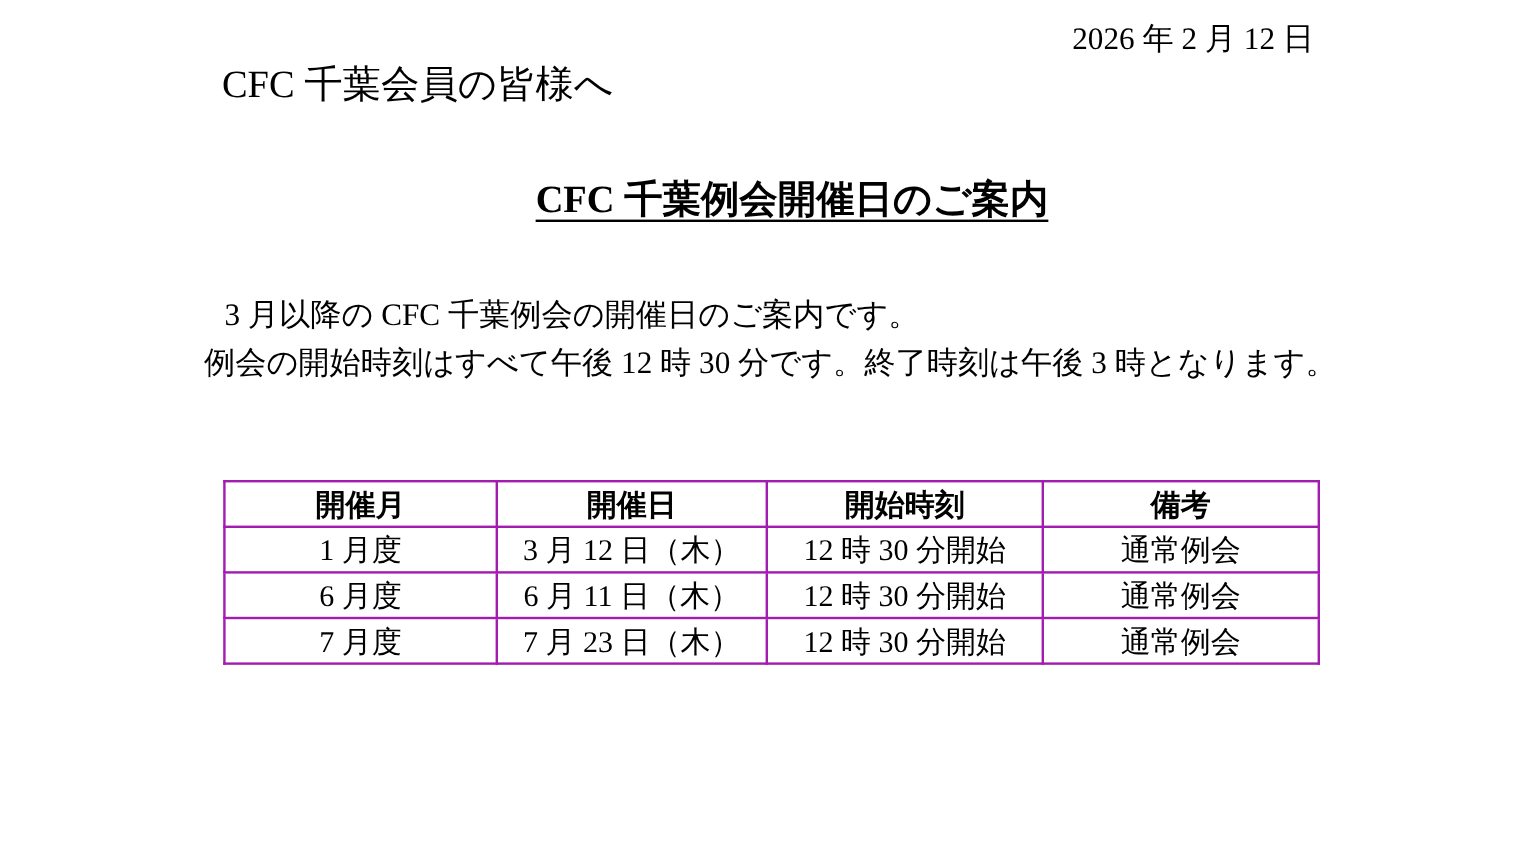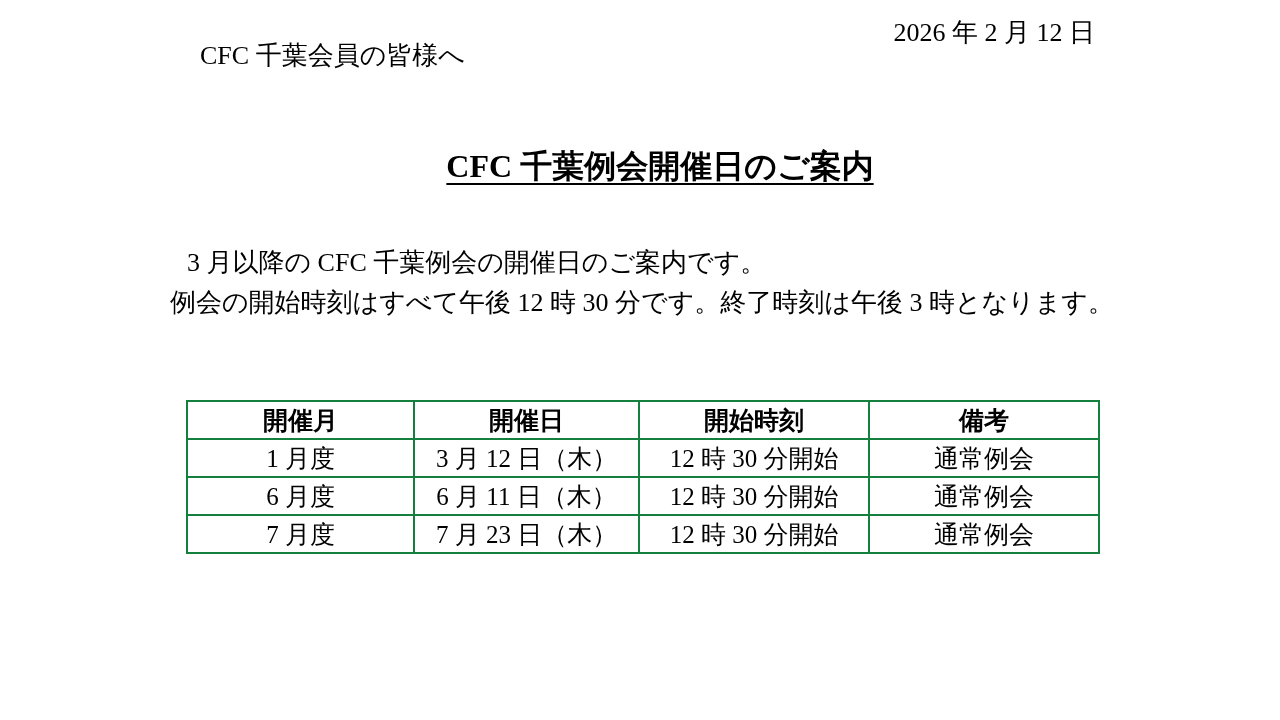--- a/index.html
+++ b/index.html
@@ -21,26 +21,25 @@
     top: 18px;
     left: 0;
     width: 1095px;            
     text-align: right;
     font-size: 26px;
     line-height: 30px;
     white-space: pre;
   }
   .salutation {
     position: absolute;
-    top: 41px;
+    top: 55px;
     left: 185px;
-    font-size: 26px;
+    font-size: 32px;
     line-height: 30px;
     white-space: pre;
-    margin-left: 15px;
   }
   .doc-title {
     position: absolute;
     top: 144px;
     left: 20px;
     width: 1280px;
     text-align: center;
     font-size: 32px;
     line-height: 44px;
     font-weight: bold;
@@ -69,21 +68,21 @@
   table.schedule {
     position: absolute;
     top: 400px;
     left: 186px;
     border-collapse: collapse;
     table-layout: fixed;
     width: 912px;
   }
   table.schedule th,
   table.schedule td {
-    border: 2px solid #15803d;
+    border: 2px solid #a21caf;
     height: 36px;
     padding: 0 4px;
     text-align: center;
     vertical-align: middle;
     font-size: 25px;
     white-space: pre;
     overflow: hidden;
   }
   table.schedule th {
     font-weight: bold;

